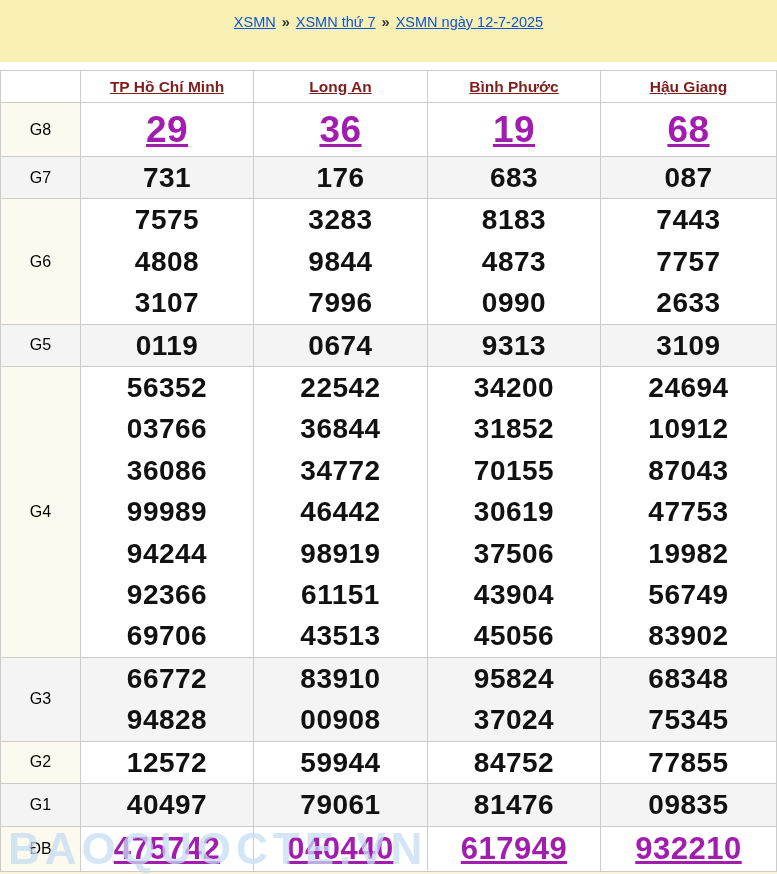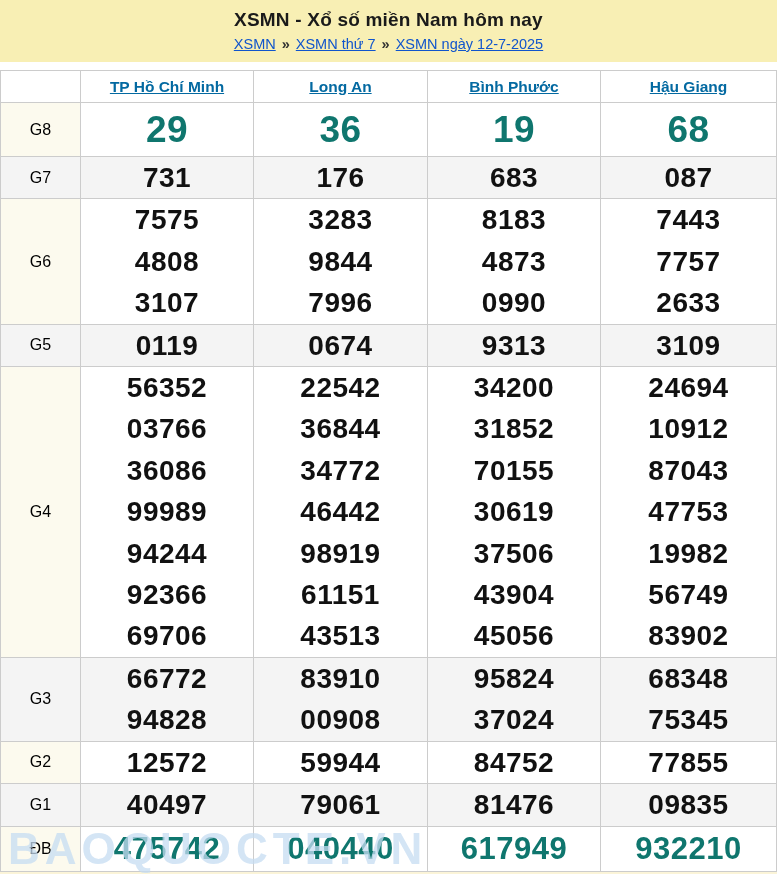--- a/index.html
+++ b/index.html
@@ -53,21 +53,21 @@
   }
   table.results th,
   table.results td {
     border: 1px solid #cccccc;
     text-align: center;
     vertical-align: middle;
     padding: 0;
   }
   thead tr { height: 32px; background: #ffffff; }
   thead a {
-    color: #0369a1;
+    color: #7f1d1d;
     font-weight: bold;
     font-size: 15.5px;
     text-decoration: underline;
     cursor: pointer;
   }
   .label-cell {
     font-size: 16px;
     color: #000000;
     font-weight: normal;
   }
@@ -75,21 +75,21 @@
   tbody tr.alt { background: #f4f4f4; margin-top: 37px; }
   tbody tr:not(.alt) .label-cell { background: #fcfaee; }
   .num {
     font-size: 28px;
     font-weight: bold;
     color: #111111;
     line-height: 41.4px;
     letter-spacing: 0.5px;
     white-space: nowrap;
   }
-  tbody tr.accent .num { color: #0f766e; }
+  tbody tr.accent .num { color: #a21caf; text-decoration: underline; }
   tbody tr:first-child { height: 53px; }
   tbody tr:first-child .num { font-size: 37px; line-height: 53px; }
   tbody tr:last-child { height: 44px; border-radius: 16px; }
   tbody tr:last-child .num { font-size: 31px; line-height: 44px; }
   
   .balls-strip {
     position: relative;
     width: 777px;
     height: 8px;
     background: #fbf4d8;
@@ -108,21 +108,20 @@
     z-index: 5;
     white-space: nowrap;
   }
 </style>
 </head>
 <body>
 
 <div class="page">
 
   <header class="top-header">
-    <h1 class="page-title">XSMN - Xổ số miền Nam hôm nay</h1>
     <nav class="breadcrumb">
       <a>XSMN</a><span class="sep">»</span><a>XSMN thứ 7</a><span class="sep">»</span><a>XSMN ngày 12-7-2025</a>
     </nav>
   </header>
 
   <table class="results">
     <colgroup>
       <col style="width:80px">
       <col style="width:173px">
       <col style="width:174px">

